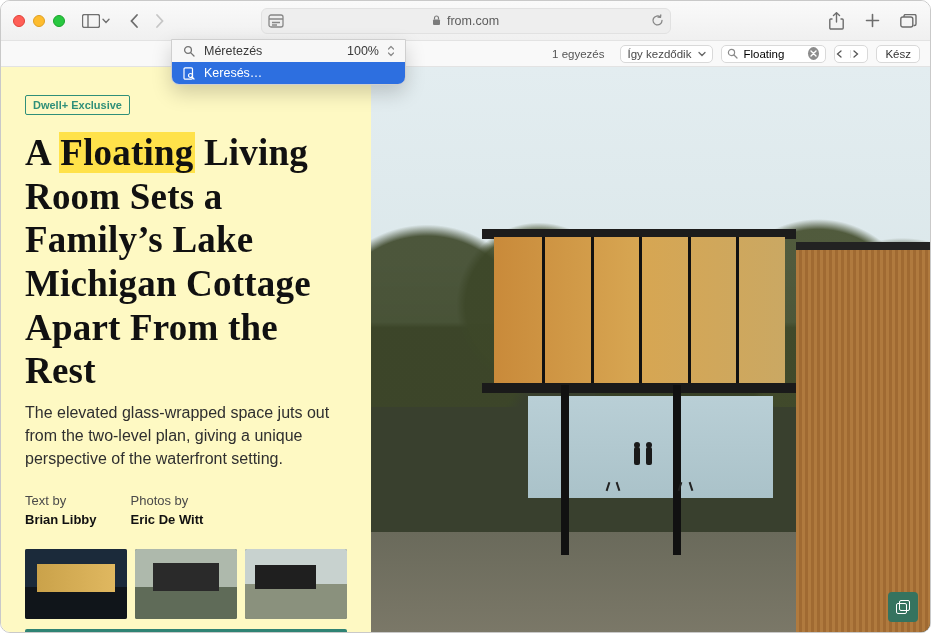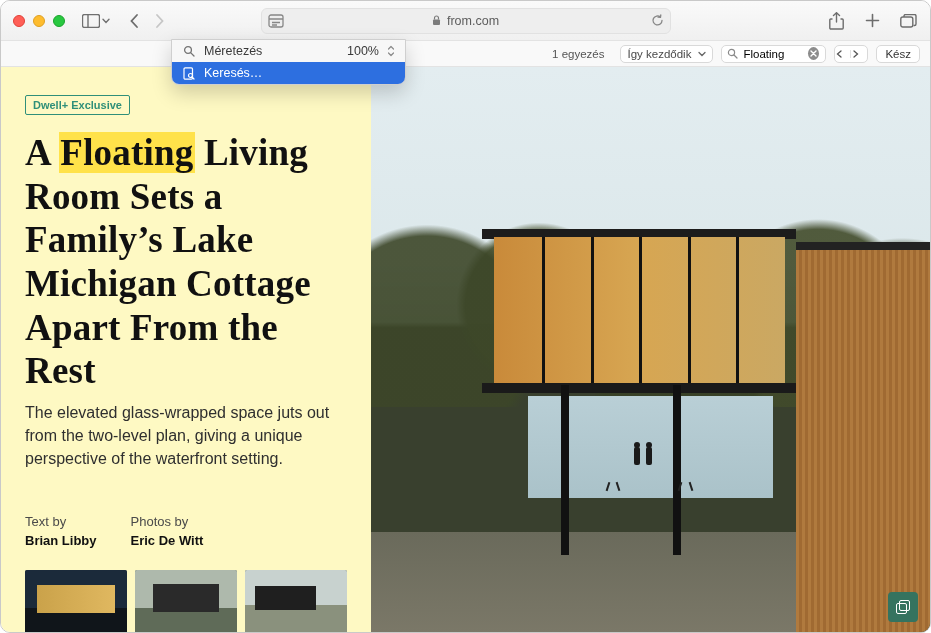--- a/index.html
+++ b/index.html
@@ -48,21 +48,21 @@
 
   
   .content { position:relative; height:calc(633px - 40px - 26px); display:flex; background:#fef9c3; }
   .article-col { width:370px; padding:28px 24px 20px 24px; position:relative; display:flex; flex-direction:column; }
   .badge { display:inline-block; border:1px solid #2f8f79; color:#2f8f79; font-size:11px; font-weight:600; padding:3px 7px; border-radius:2px; margin-bottom:16px; }
   h1.headline { font-family: Georgia, "Times New Roman", serif; font-weight:800; font-size:37px; line-height:1.18; color:#111; margin-bottom:8px; letter-spacing:.2px;}
   .hl-seg { }
   .hl-mark { background:#ffe24a; padding:0 1px; }
   .dek { font-size:16px; color:#2f2f2f; line-height:1.45; margin-bottom:22px; }
   .byline { display:flex; gap:34px; font-size:13px; margin-bottom:22px;}
-  .by-block .lbl { color:#4a4a4a; margin-bottom:4px;margin-top:21px; }
+  .by-block .lbl { color:#4a4a4a; margin-bottom:4px; }
   .by-block .val { color:#111; font-weight:700; }
   .thumbs { display:flex; gap:8px; }
   .thumb { flex:1; height:70px; border-radius:2px; background:#4e5a55; position:relative; overflow:hidden;}
   .view-btn { margin-top:10px; height:38px; background:#2f8374; color:#fff; display:flex; align-items:center; justify-content:center; gap:8px; font-size:14px; font-weight:600; border-radius:2px;}
   .stack-ic { width:14px; height:14px; position:relative;}
   .stack-ic::before, .stack-ic::after { content:""; position:absolute; border:1.8px solid currentColor; border-radius:2px;}
   .stack-ic::before { width:9px; height:9px; left:0; top:3px;}
   .stack-ic::after { width:9px; height:9px; left:3px; top:0;}
 
   .hero { flex:1; background:#31352b; position:relative; }

